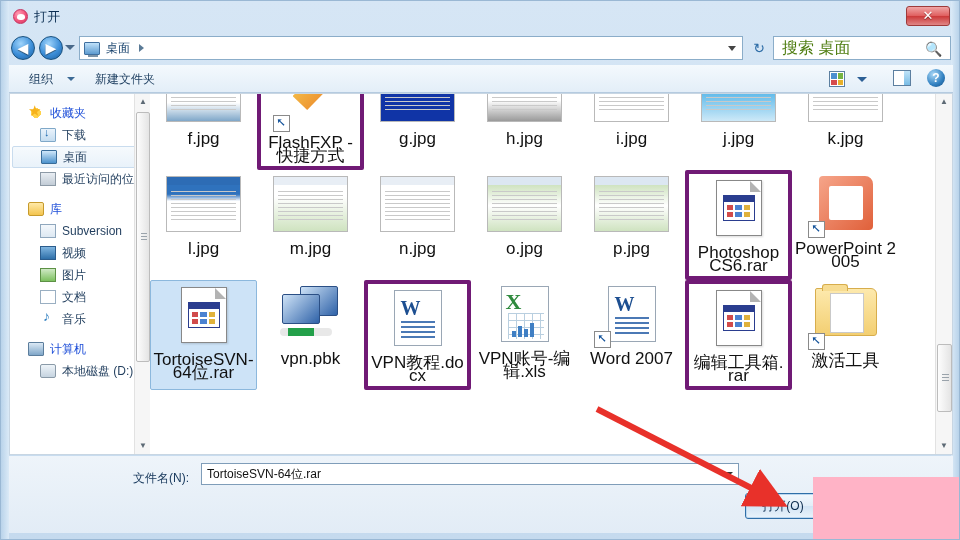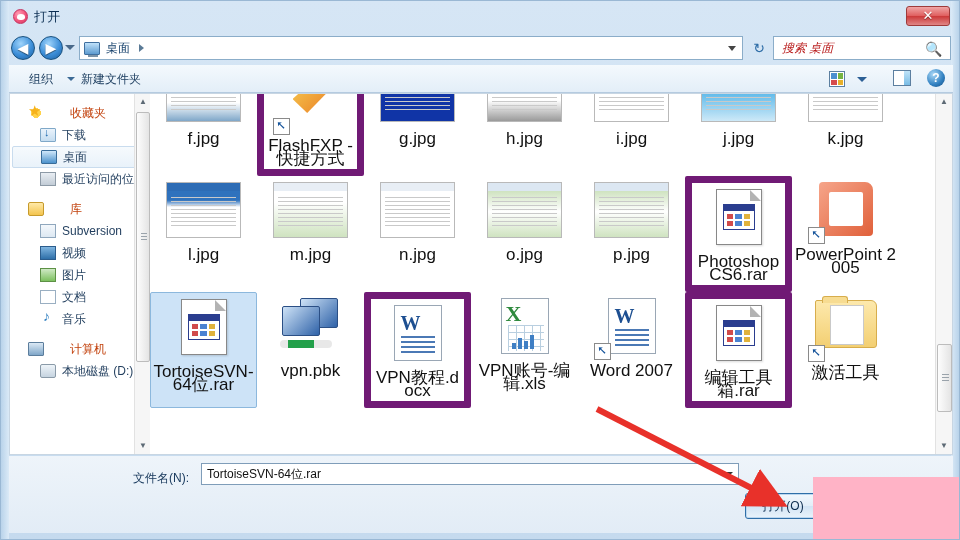--- a/index.html
+++ b/index.html
@@ -87,36 +87,36 @@
     border-left:4px solid transparent;border-right:4px solid transparent;border-top:5px solid #444; cursor:pointer;
   }
   #refresh-btn {
     position:absolute; left:748px; top:6px; width:20px; height:18px;
     color:#2d6ca6; font-size:14px; text-align:center; line-height:18px; cursor:pointer;
   }
   #search-box {
     position:absolute; left:772px; top:3px; width:178px; height:24px;
     background:#fff; border:1px solid #8badc9; display:flex; align-items:center;
   }
-  #search-ph { margin-left:8px; font-style:italic; color:#b91c1c; font-size:12px; }
+  #search-ph { margin-left:8px; color:#4d7c0f; font-size:16px; }
   #search-icon { position:absolute; right:7px; top:4px; color:#2c6399; font-size:14px; }
 
   
   #toolbar {
     position:absolute; left:8px; top:64px; width:944px; height:28px;
     background: linear-gradient(to bottom,#f4f9fd,#e3eef8);
     border-bottom:1px solid #b5cbe0;
   }
   .tb-item { position:absolute; top:6px; font-size:12px; color:#1b3c5e; cursor:pointer; }
   #tb-organize { left:20px; }
   #tb-org-arrow {
     position:absolute; left:58px; top:12px; width:0;height:0;
     border-left:4px solid transparent;border-right:4px solid transparent;border-top:4px solid #3c6a95;
   }
-  #tb-newfolder { left:72px; }
+  #tb-newfolder { left:86px; }
   #tb-views {
     position:absolute; left:820px; top:6px; width:16px;height:16px; cursor:pointer;
     display:grid; grid-template-columns:1fr 1fr; grid-template-rows:1fr 1fr; gap:1px;
     border:1px solid #5c7fa0; background:#fff; padding:1px;
   }
   #tb-views i { display:block; }
   #tb-views i:nth-child(1){background:#4c8fd0;}
   #tb-views i:nth-child(2){background:#76b442;}
   #tb-views i:nth-child(3){background:#d64b4b;}
   #tb-views i:nth-child(4){background:#e8b02a;}
@@ -136,21 +136,21 @@
     color:#fff; font-size:12px; font-weight:bold; text-align:center; line-height:18px; cursor:pointer;
   }
 
   
   #content { position:absolute; left:8px; top:92px; width:944px; height:362px; background:#fff;
              border:1px solid #c8d6e3; display:flex; }
 
   
   #sidebar { width:140px; height:100%; background:#fff; position:relative; overflow:hidden; }
   .nav-group { margin-top:8px; }
-  .nav-head { display:flex; align-items:center; height:22px; padding-left:18px; font-size:12px; color:#c2410c; cursor:pointer;gap:20px; }
+  .nav-head { display:flex; align-items:center; height:22px; padding-left:18px; font-size:12px; color:#1d4ed8; cursor:pointer; }
   .nav-item { display:flex; align-items:center; height:22px; padding-left:30px; font-size:12px; color:#1f3c5c; cursor:pointer; }
   .nav-item.selected {
     background: linear-gradient(to bottom,#f6fafd,#e9f2fa);
     border:1px solid #c9dcee; border-radius:2px; margin:0 4px 0 2px; padding-left:28px;
   }
   .ico { width:16px; height:14px; margin-right:6px; flex:0 0 16px; position:relative; }
   .ico-star { background:
       radial-gradient(circle at 50% 50%, #ffd24a 0 45%, transparent 46%); }
   .ico-star::after{ content:"★"; position:absolute; left:0; top:-4px; font-size:15px; color:#f6b21b; }
   .ico-dl   { background:linear-gradient(to bottom,#eaf3fb,#c5ddf0); border:1px solid #7fa8c8; border-radius:1px;}
@@ -179,21 +179,21 @@
   #sb-arrow-dn { position:absolute; bottom:0; left:0; }
 
   
   #filepane { position:relative; flex:1; background:#fff; overflow:hidden; }
   #grid { position:absolute; left:0; top:-34px; width:928px; }
   .row { display:flex; }
   .cell { width:107px; padding:6px 2px 4px; text-align:center; cursor:pointer; }
   .cell.selected {
     background:#cde3f7; border:1px solid #8cb8dd; border-radius:2px;
   }
-  .cell.hovered { border:7px solid #701a75; border-radius:2px; }
+  .cell.hovered { border:4px solid #701a75; border-radius:2px; }
   .thumb { width:75px; height:62px; margin:0 auto 4px; position:relative; }
   .label { font-size:17px; color:#111; line-height:13px; word-break:break-all; }
 
   
   .shot { width:75px; height:56px; border:1px solid #b9b9b9; background:#fff; position:relative; overflow:hidden; }
   .shot .bar-top { position:absolute; left:0; top:0; width:100%; height:8px; }
   .shot .body { position:absolute; left:0; top:8px; width:100%; bottom:0; }
   .shot .lines { position:absolute; left:4px; top:14px; right:4px; height:30px;
                  background: repeating-linear-gradient(to bottom, #c9c9c9 0 1px, transparent 1px 4px); }
 

